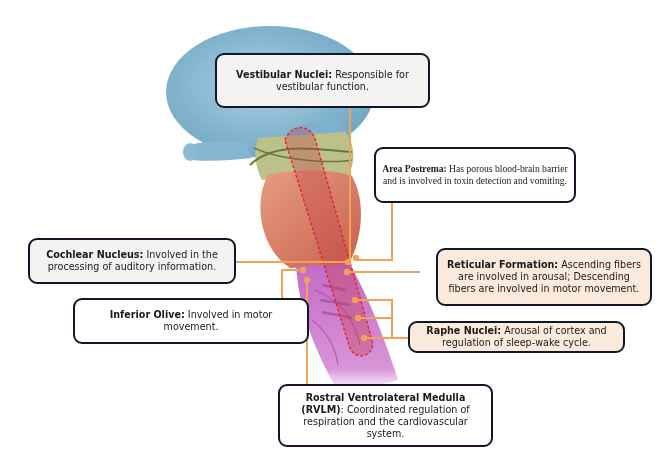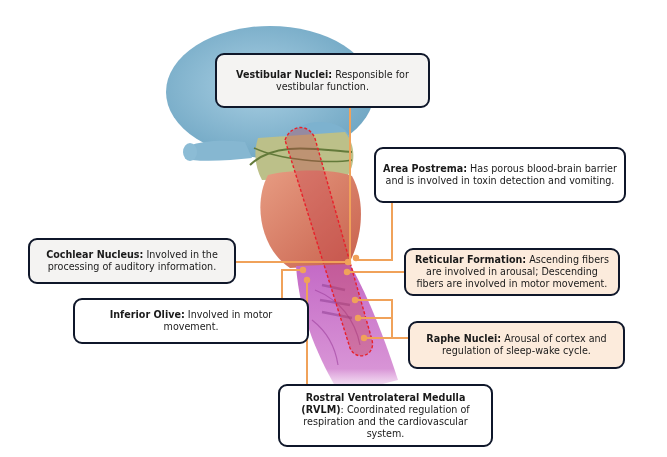--- a/index.html
+++ b/index.html
@@ -83,29 +83,29 @@
     <circle cx="355" cy="300" r="3.2"></circle>
     <circle cx="358" cy="318" r="3.2"></circle>
     <circle cx="364" cy="338" r="3.2"></circle>
   </g>
 </svg>
 
 <div class="box grey" style="left:215px;top:53px;width:215px;height:55px;">
   <div><b>Vestibular Nuclei:</b> <span>Responsible for vestibular function.</span></div>
 </div>
 
-<div class="box white" style="left:374px;top:147px;width:252px;height:56px;">
+<div class="box white" style="left:374px;top:147px;width:202px;height:56px;font-family:Liberation Serif, serif;">
   <div><b>Area Postrema:</b> <span>Has porous blood-brain barrier and is involved in toxin detection and vomiting.</span></div>
 </div>
 
-<div class="box peach" style="left:404px;top:248px;width:216px;height:48px;">
+<div class="box peach" style="left:436px;top:248px;width:216px;height:58px;">
   <div><b>Reticular Formation:</b> <span>Ascending fibers are involved in arousal; Descending fibers are involved in motor movement.</span></div>
 </div>
 
-<div class="box peach" style="left:408px;top:321px;width:217px;height:48px;">
+<div class="box peach" style="left:408px;top:321px;width:217px;height:32px;">
   <div><b>Raphe Nuclei:</b> <span>Arousal of cortex and regulation of sleep-wake cycle.</span></div>
 </div>
 
 <div class="box grey" style="left:28px;top:238px;width:208px;height:46px;justify-content:flex-end;">
   <div><b>Cochlear Nucleus:</b> <span>Involved in the processing of auditory information.</span></div>
 </div>
 
 <div class="box white" style="left:73px;top:298px;width:236px;height:46px;">
   <div><b>Inferior Olive:</b> <span>Involved in motor movement.</span></div>
 </div>

